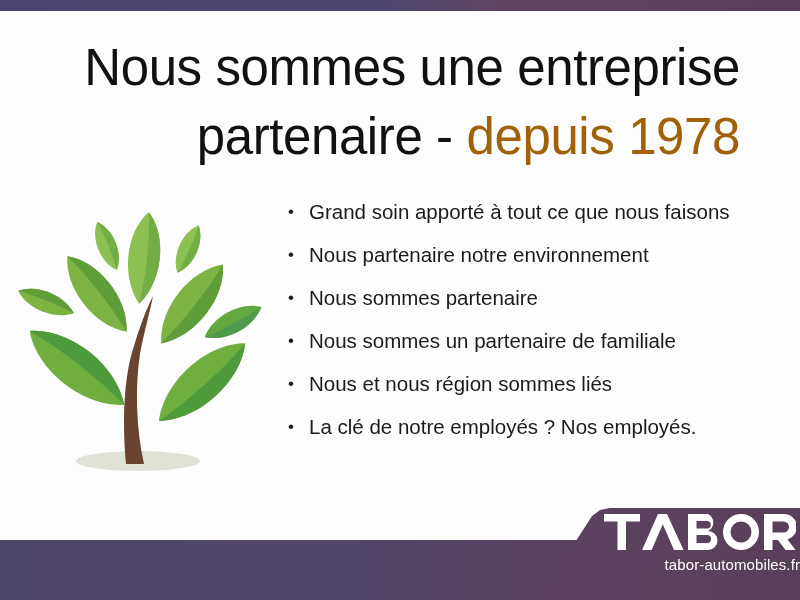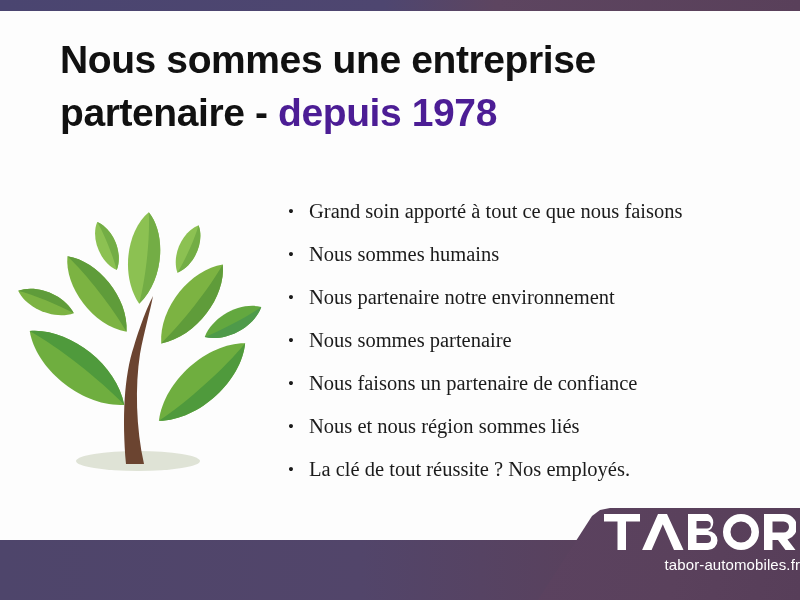--- a/index.html
+++ b/index.html
@@ -49,41 +49,40 @@
     background: linear-gradient(100deg, #5b4260 0%, #5a415c 55%, #573e59 100%);
     clip-path: polygon(14px 100%, 68px 8px, 76px 2px, 86px 0px, 100% 0px, 100% 100%);
   }
 
   
   .headline {
     position: absolute;
     left: 60px;
     top: 34px;
     width: 680px;
-    text-align: left;
-    font-size: 39px;
-    font-weight: bold;
+    text-align: right;
+    font-size: 51px;
+    font-weight: normal;
     line-height: 1.35;
     color: #111111;
     letter-spacing: -0.4px;
   }
   .headline .accent {
-    color: #4c1d95;
+    color: #a16207;
   }
 
   
   .bullets {
     position: absolute;
     left: 286px;
     top: 190px;
     width: 500px;
     margin: 0;
     padding: 0;
     list-style: none;
-    font-family: Liberation Serif, serif;
   }
   .bullets li {
     position: relative;
     padding-left: 23px;
     height: 43px;
     line-height: 43px;
     font-size: 20.5px;
     color: #1b1b1b;
     white-space: nowrap;
   }
@@ -186,26 +185,25 @@
     </g>
 
     <g transform="translate(188,186) rotate(48)">
       <path d="M0,-58 C25,-31 27,27 0,58 C-27,27 -25,-31 0,-58 Z" fill="#6fae3f"></path>
       <path d="M0,-58 C25,-31 27,27 0,58 C5,25 5,-27 0,-58 Z" fill="#4f9a3c"></path>
     </g>
   </svg>
 
   <ul class="bullets">
     <li>Grand soin apporté à tout ce que nous faisons</li>
-    <li>Nous sommes humains</li>
     <li>Nous partenaire notre environnement</li>
     <li>Nous sommes partenaire</li>
-    <li>Nous faisons un partenaire de confiance</li>
+    <li>Nous sommes un partenaire de familiale</li>
     <li>Nous et nous région sommes liés</li>
-    <li>La clé de tout réussite ? Nos employés.</li>
+    <li>La clé de notre employés ? Nos employés.</li>
   </ul>
 
   <div class="bottom-band"></div>
   <div class="logo-plate"></div>
 
   <svg class="logo-word" viewBox="0 0 192 40">
 
     <path d="M0 2 h36 v7.5 h-14 v28.5 h-8.5 v-28.5 h-13.5 z" fill="#ffffff"></path>
 
     <path d="M54 2 h9 l16.5 36 h-9.5 l-11.2 -25.8 l-11.2 25.8 h-9.5 z" fill="#ffffff"></path>

